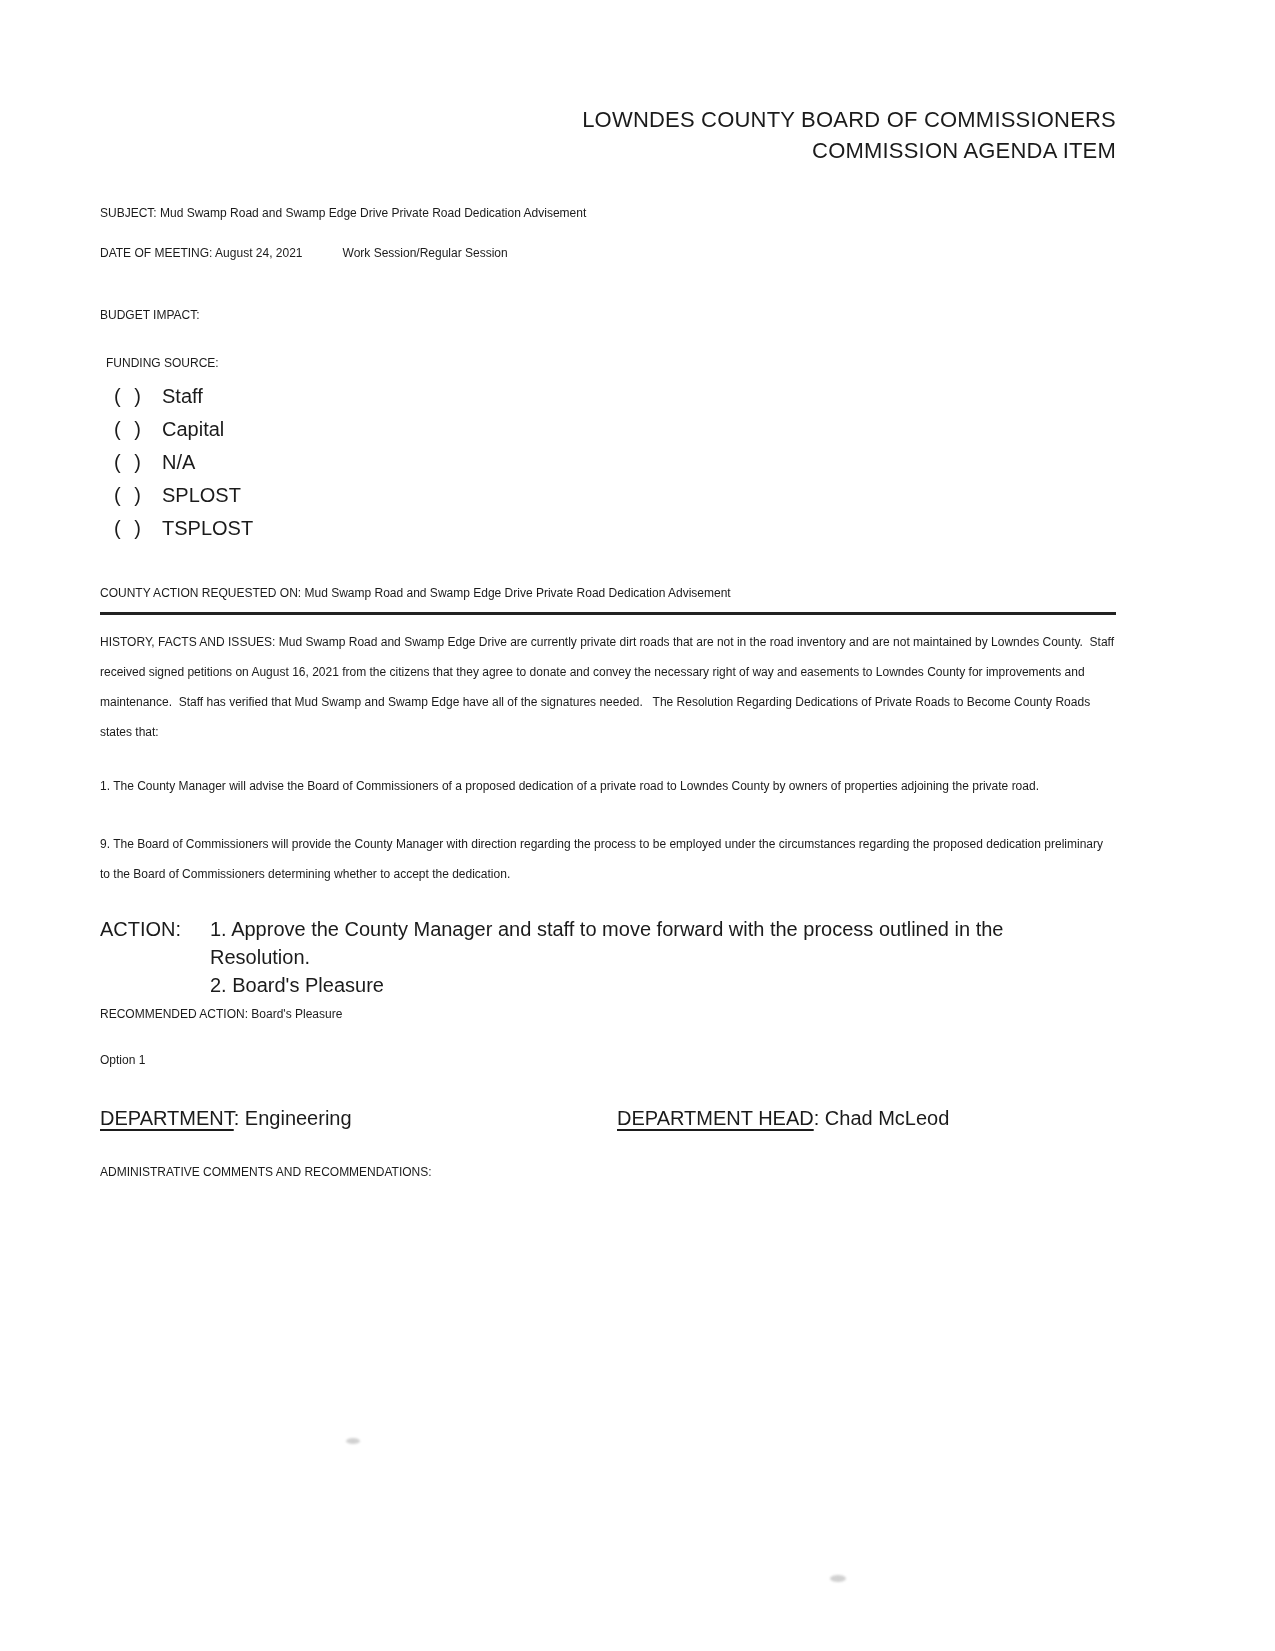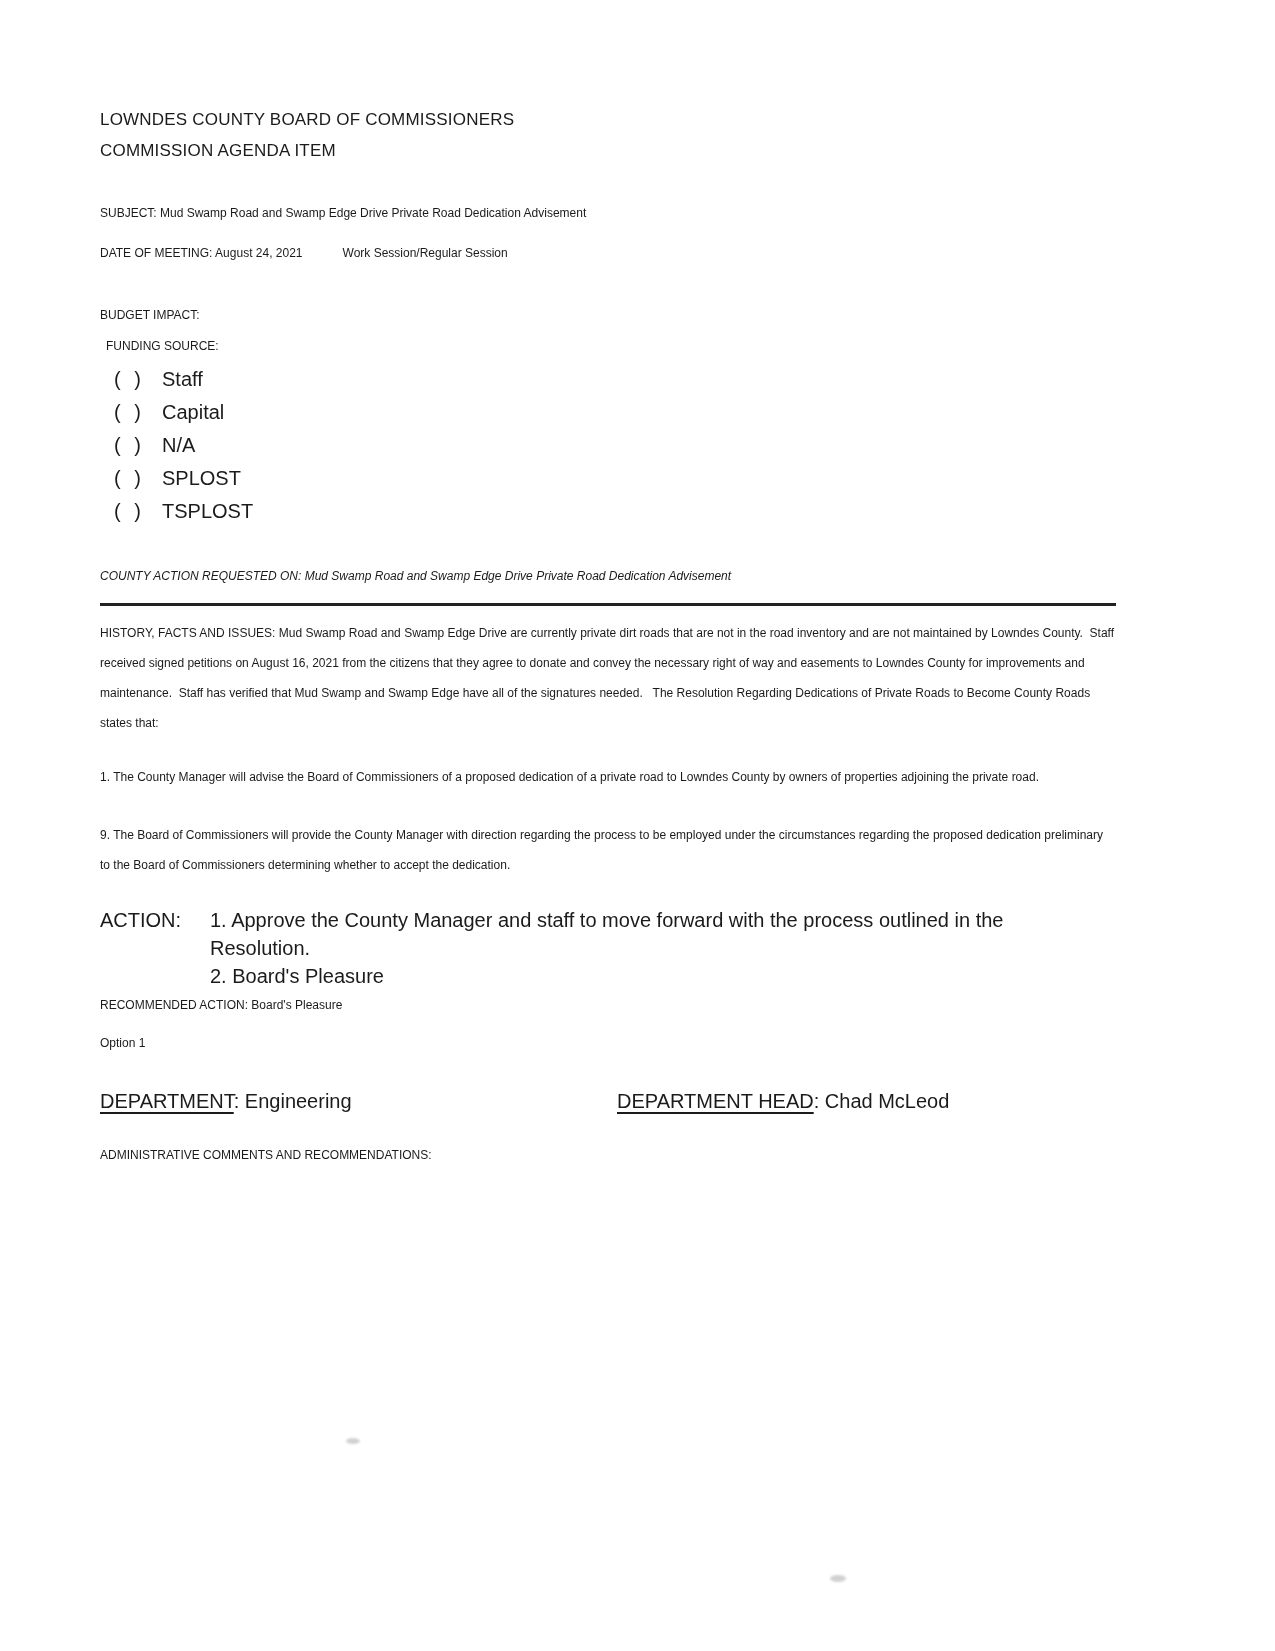--- a/index.html
+++ b/index.html
@@ -17,80 +17,79 @@
     overflow:hidden;
   }
   .content{
     position:absolute;
     left:100px;
     top:0;
     width:1016px;
   }
   .doc-header{
     margin-top:104px;
-    text-align:left;
-    font-size:17px;
+    text-align:right;
+    font-size:22px;
     line-height:31px;
     letter-spacing:0.2px;
   }
   p{margin:0;}
   .body-text{
     font-size:12px;
     line-height:30px;
     white-space:pre-wrap;
   }
   .subject{
     margin-top:32px;
     max-width:630px;
   }
   .date-row{
     margin-top:10px;
     display:flex;
     align-items:baseline;
     gap:40px;
   }
   .budget-label{margin-top:32px;}
-  .funding-label{margin-top:1px;padding-left:6px;}
+  .funding-label{margin-top:18px;padding-left:6px;}
   .funding-list{margin-top:2px;}
   .funding-item{
     font-size:20px;
     line-height:33px;
     padding-left:14px;
     display:flex;
   }
   .cb{
     display:inline-block;
     width:34px;
     word-spacing:8px;
   }
   .cb-label{margin-left:14px;}
   .county-action{
     margin-top:34px;
     line-height:29px;
-    padding-bottom:12px;
+    padding-bottom:4px;
     border-bottom:3px solid #222222;
-    font-style:italic;
   }
   .history{margin-top:12px;}
   .res-point-1{margin-top:24px;}
   .res-point-2{margin-top:28px;}
   .options-row{
     margin-top:26px;
     display:flex;
     font-size:20px;
     line-height:28px;
   }
   .options-label{
     width:110px;
     flex:0 0 110px;
   }
   .options-items{max-width:860px;}
   .options-items p{white-space:pre-wrap;}
   .rec-1{}
-  .rec-2{margin-top:8px;}
+  .rec-2{margin-top:16px;}
   .dept-row{
     margin-top:28px;
     display:flex;
     font-size:20px;
     line-height:30px;
   }
   .dept-left{width:517px;flex:0 0 517px;}
   .u{text-decoration:underline;text-underline-offset:4px;}
   .admin{margin-top:24px;}
   .smudge{

